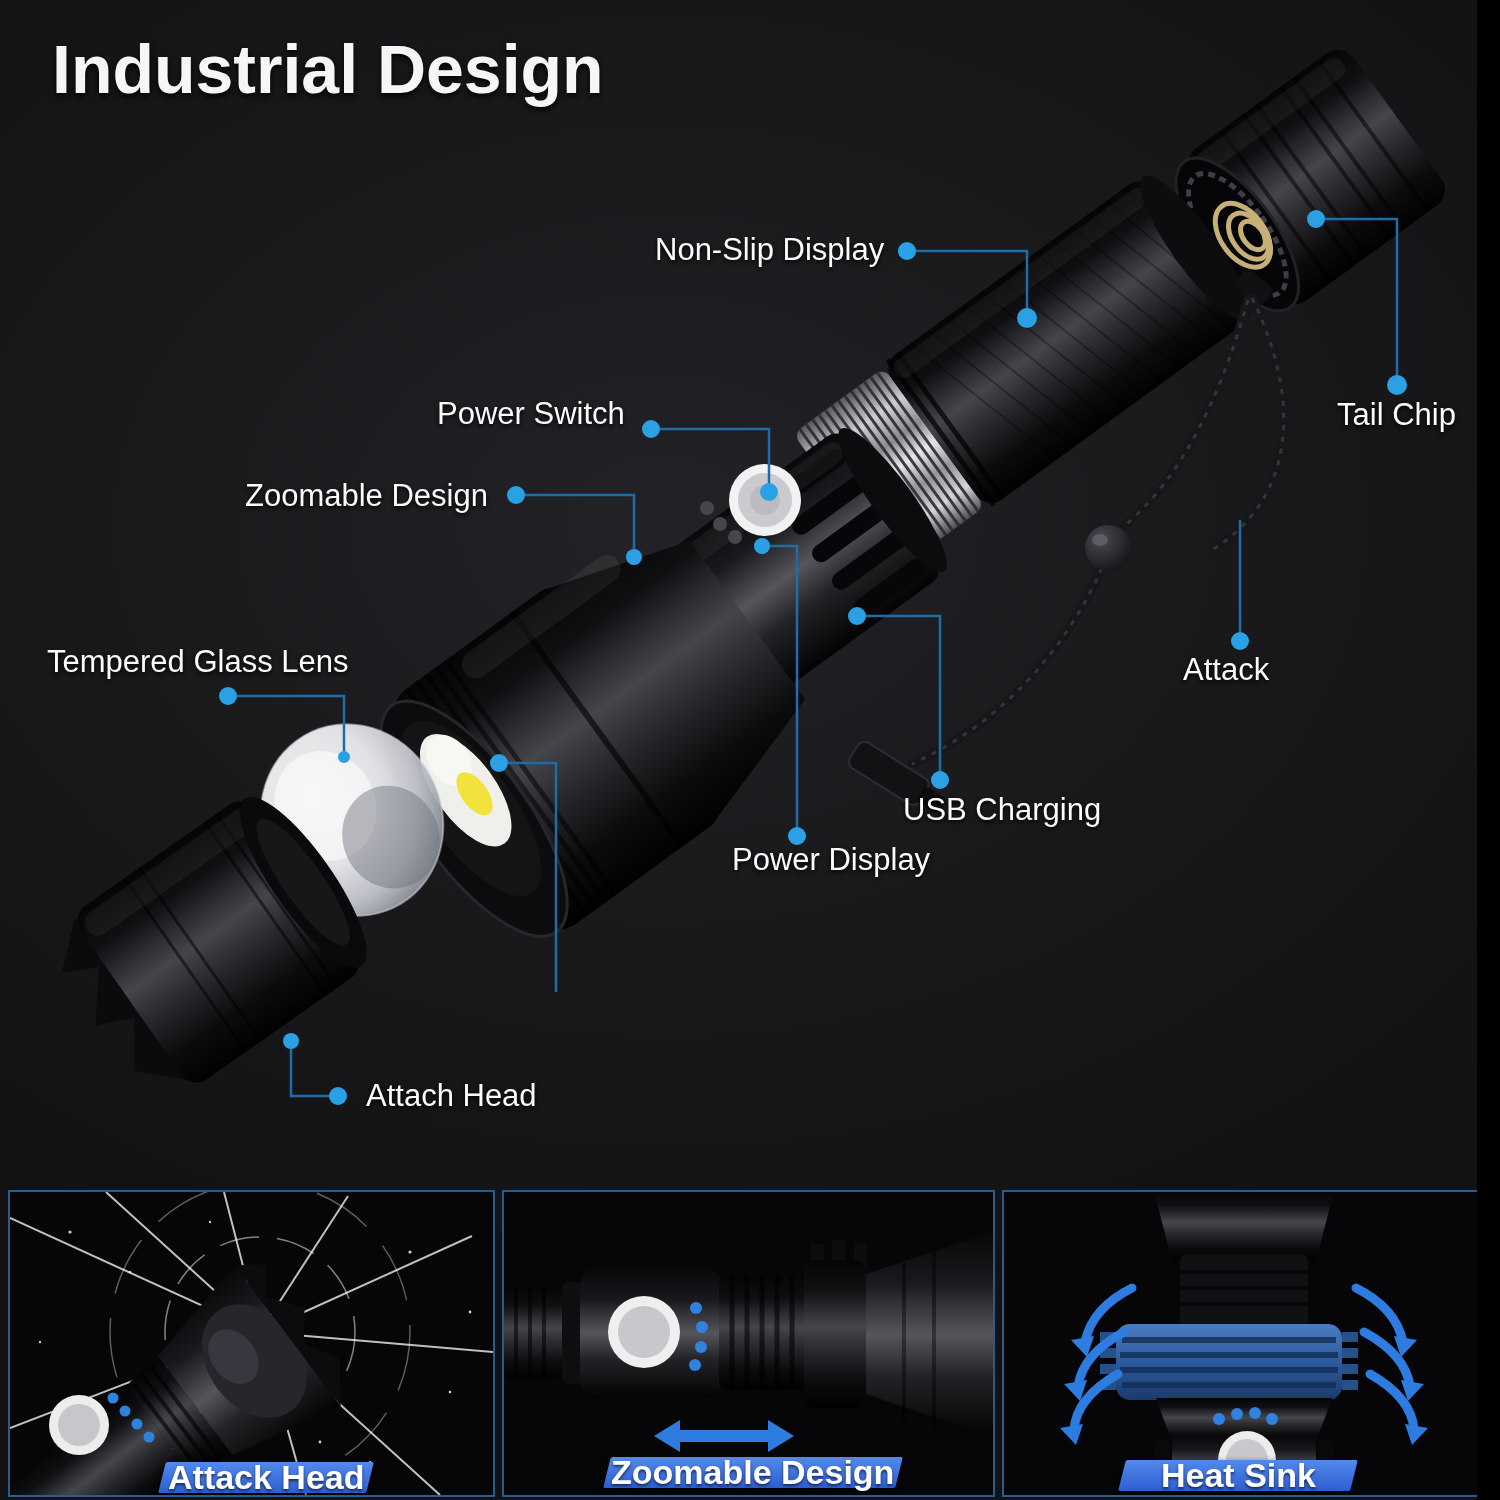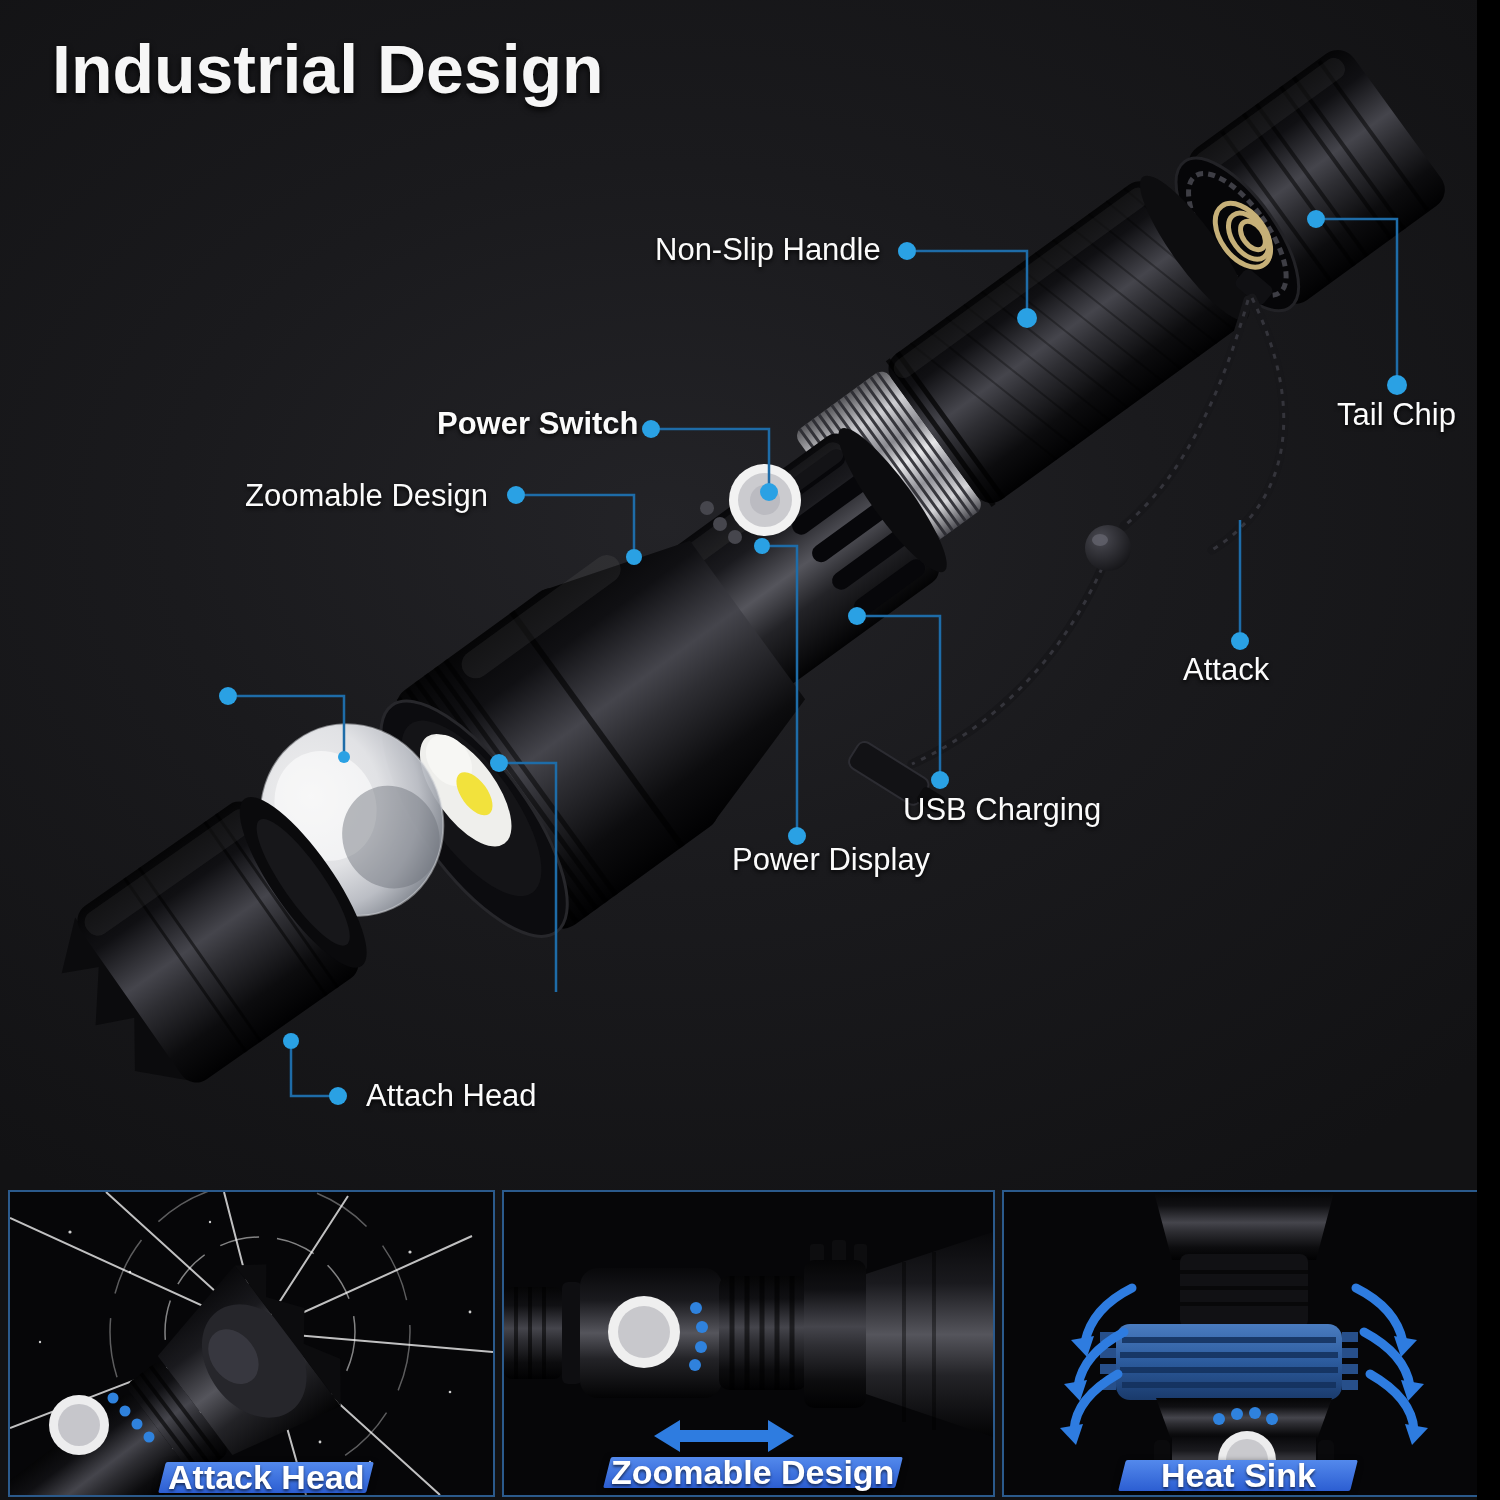--- a/index.html
+++ b/index.html
@@ -12,21 +12,21 @@
   .callout-label{position:absolute;font-size:31px;color:#fbfbfb;white-space:nowrap;
                  text-shadow:0 2px 4px rgba(0,0,0,.95);}
   .panel{position:absolute;top:1190px;height:303px;border:2px solid #2b5a8c;background:#060608;overflow:hidden;}
   .panel svg{position:absolute;left:0;top:0;}
   .caption-banner{position:absolute;background:linear-gradient(180deg,#5389ec,#2c5ed2);
                   transform:skewX(-14deg);border-radius:2px;display:flex;align-items:center;justify-content:center;
                   box-shadow:0 2px 6px rgba(0,0,0,.6);}
   .caption-banner span{transform:skewX(14deg);font-size:34px;font-weight:bold;color:#fff;
                        text-shadow:0 2px 3px rgba(0,0,0,.6);white-space:nowrap;}
   .lbl-nsh{left:655px;top:232px;}  .lbl-tc{left:1337px;top:397px;}
-  .lbl-ps{left:437px;top:406px;font-weight:bold;}   .lbl-zd{left:245px;top:478px;}
+  .lbl-ps{left:437px;top:396px;}   .lbl-zd{left:245px;top:478px;}
   .lbl-tgl{left:47px;top:644px;}   .lbl-lan{left:1183px;top:652px;}
   .lbl-usb{left:903px;top:792px;}  .lbl-pd{left:713px;top:842px;margin-left:19px;}
   .lbl-chip{left:433px;top:997px;} .lbl-ah{left:366px;top:1078px;}
 </style>
 </head>
 <body>
 
 <div id="stage">
 
   <svg id="art" width="1500" height="1500" viewBox="0 0 1500 1500">
@@ -201,24 +201,25 @@
         <circle cx="940" cy="780" r="9"></circle>
       <circle cx="762" cy="546" r="8"></circle>
         <circle cx="797" cy="836" r="9"></circle>
       <circle cx="499" cy="763" r="9"></circle>
       <circle cx="291" cy="1041" r="8"></circle>
         <circle cx="338" cy="1096" r="9"></circle>
     </g>
   </svg>
 
   <div class="title">Industrial Design</div>
-  <div class="callout-label lbl-nsh">Non-Slip Handle</div>
+  <div class="callout-label lbl-nsh">Non-Slip Display</div>
   <div class="callout-label lbl-tc">Tail Chip</div>
   <div class="callout-label lbl-ps">Power Switch</div>
   <div class="callout-label lbl-zd">Zoomable Design</div>
+  <div class="callout-label lbl-tgl">Tempered Glass Lens</div>
   <div class="callout-label lbl-lan">Attack</div>
   <div class="callout-label lbl-usb">USB Charging</div>
   <div class="callout-label lbl-pd">Power Display</div>
   <div class="callout-label lbl-ah">Attach Head</div>
 
   <div class="panel" style="left:8px;width:483px;">
     <svg width="483" height="303" viewBox="0 0 483 303">
       <g stroke="#ffffff" opacity=".75" stroke-width="2">
         <path d="M250,140 L0,26 M250,140 L96,0 M250,140 L214,0 M250,140 L338,4 M250,140 L462,44 M250,140 L483,160 M250,140 L430,303 M250,140 L296,303 M250,140 L128,303 M250,140 L0,236"></path>
       </g>

